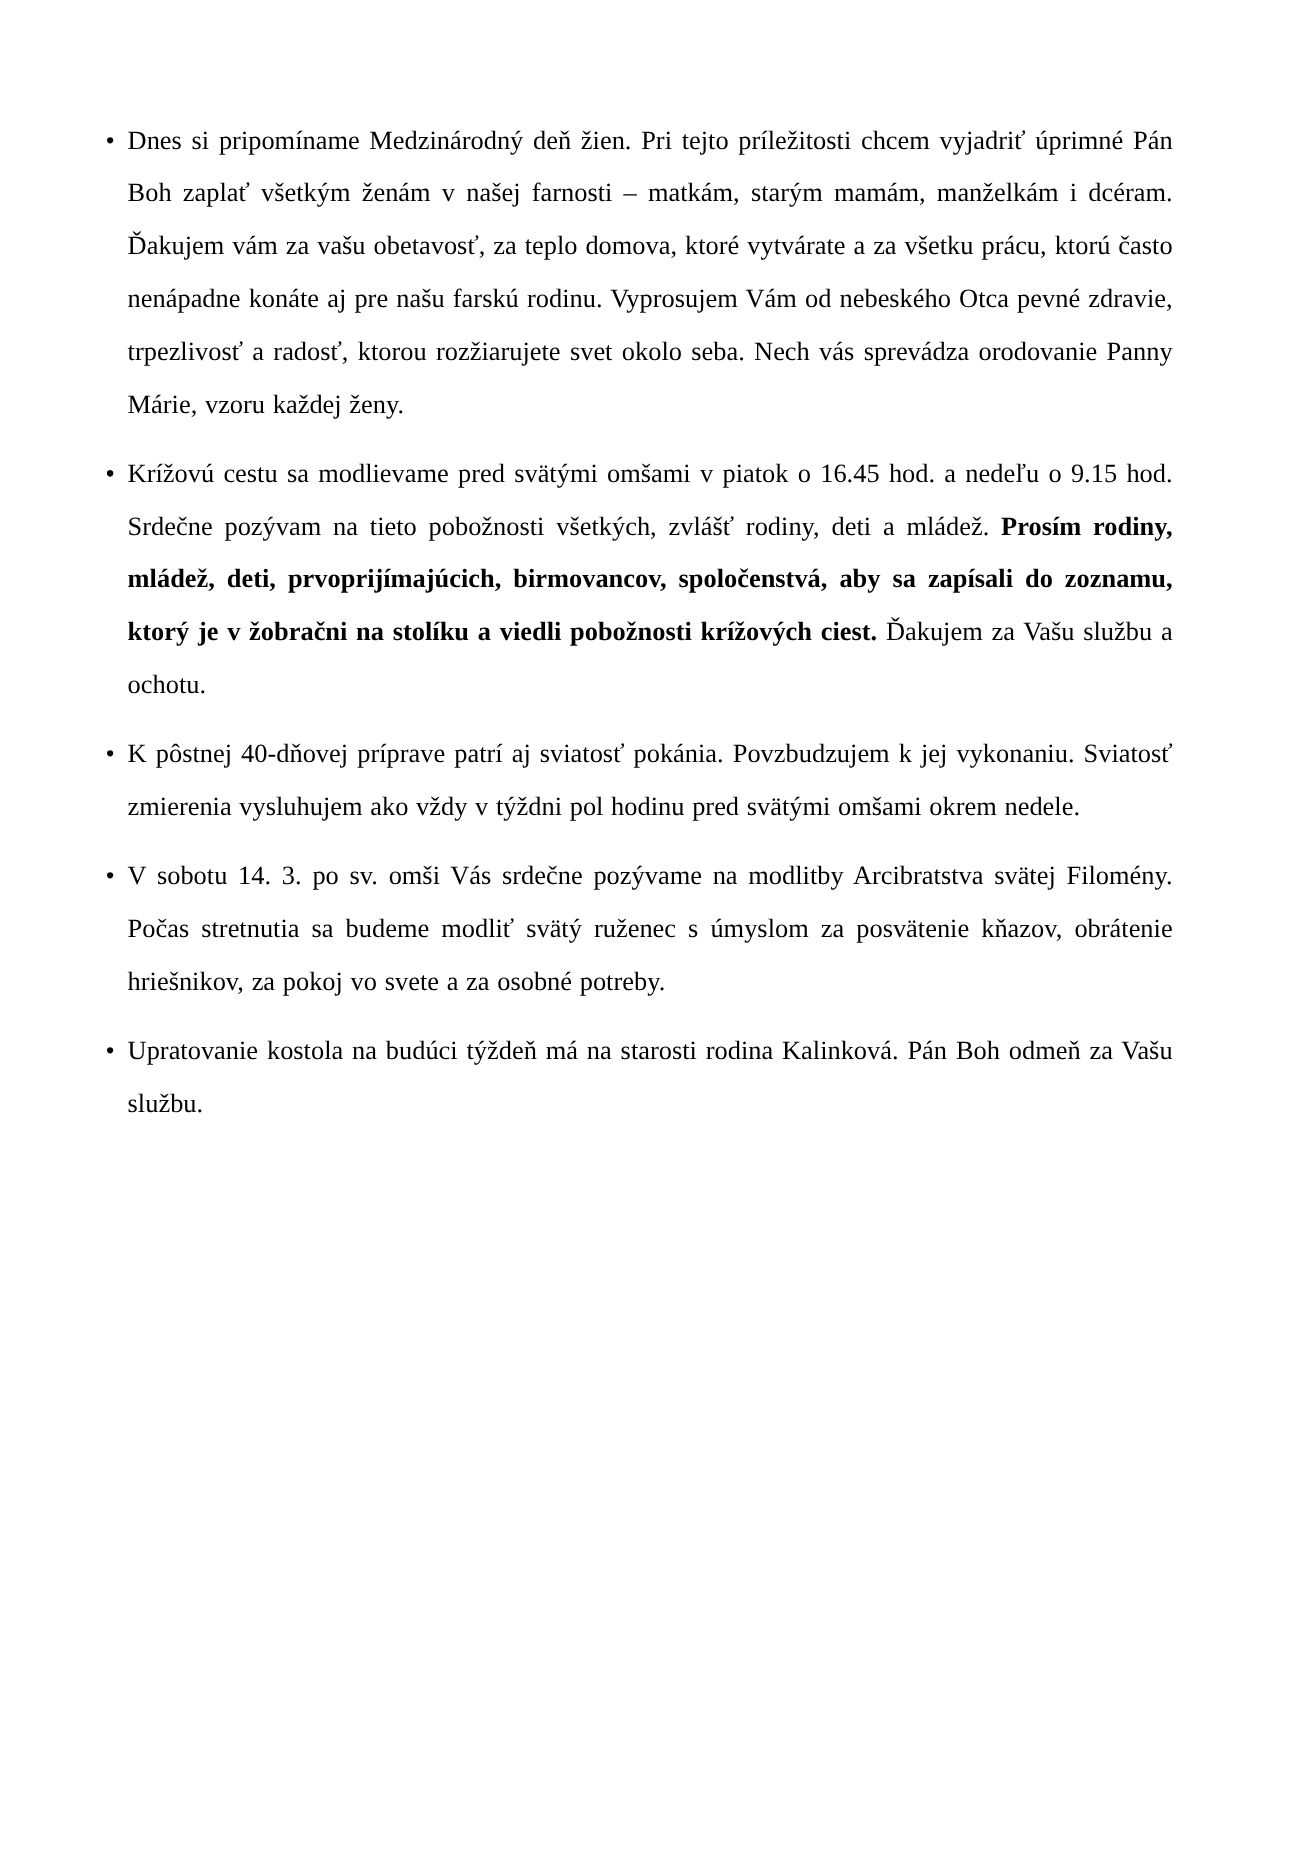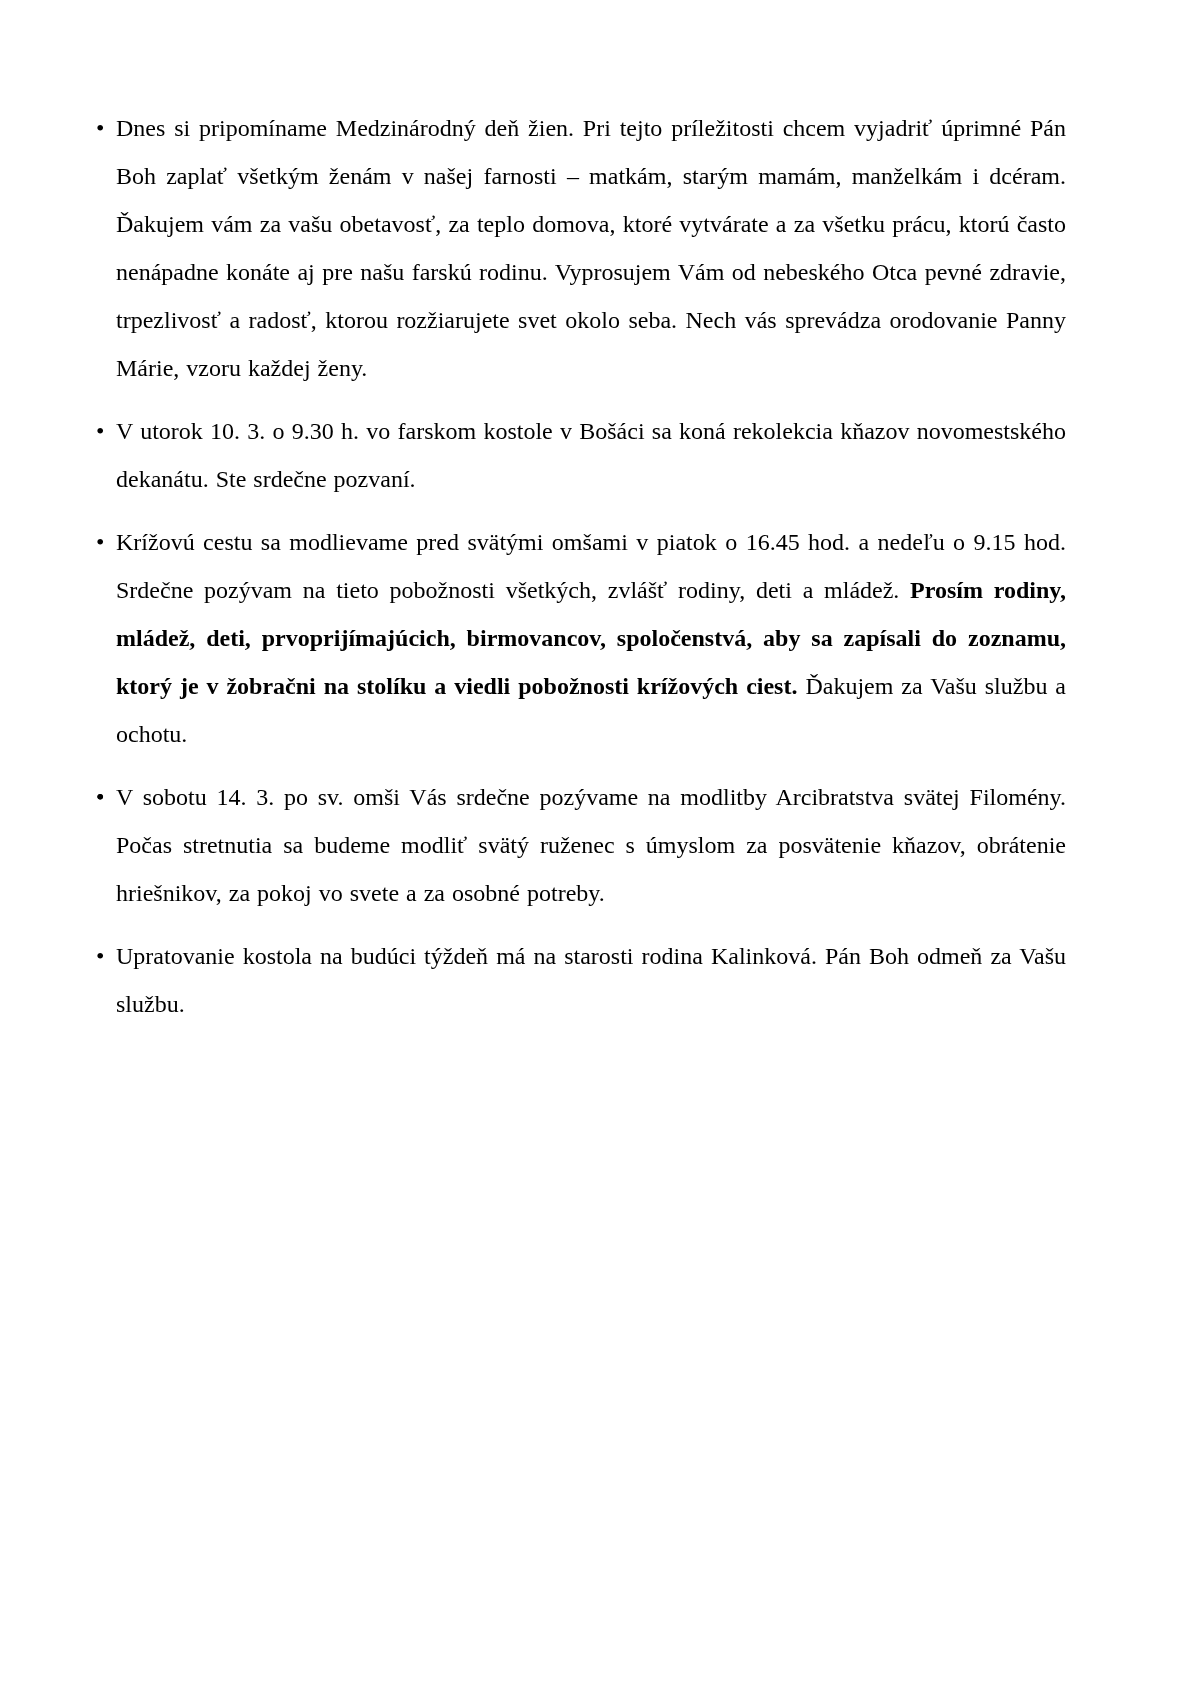--- a/index.html
+++ b/index.html
@@ -53,19 +53,19 @@
     .seg.bold {
       font-weight: bold;
     }
   </style>
 </head>
 <body>
 
 <div class="page">
   <ul class="bulletin-list" id="bulletin-list">
       <li class="bulletin-item"><span class="bullet">•</span><span class="seg">Dnes si pripomíname Medzinárodný deň žien. Pri tejto príležitosti chcem vyjadriť úprimné Pán Boh zaplať všetkým ženám v našej farnosti – matkám, starým mamám, manželkám i dcéram. Ďakujem vám za vašu obetavosť, za teplo domova, ktoré vytvárate a za všetku prácu, ktorú často nenápadne konáte aj pre našu farskú rodinu. Vyprosujem Vám od nebeského Otca pevné zdravie, trpezlivosť a radosť, ktorou rozžiarujete svet okolo seba. Nech vás sprevádza orodovanie Panny Márie, vzoru každej ženy.</span></li>
-      <li class="bulletin-item"><span class="bullet">•</span><span class="seg">V utorok 10. 3. o 9.30 h. vo farskom kostole v Bošáci sa koná rekolekcia kňazov novomestského dekanátu. Ste srdečne pozvaní.</span></li>
+      <li class="bulletin-item"><span class="bullet">•</span></li>
       <li class="bulletin-item"><span class="bullet">•</span><span class="seg">Krížovú cestu sa modlievame pred svätými omšami v piatok o 16.45 hod. a nedeľu o 9.15 hod. Srdečne pozývam na tieto pobožnosti všetkých, zvlášť rodiny, deti a mládež. </span><span class="seg bold">Prosím rodiny, mládež, deti, prvoprijímajúcich, birmovancov, spoločenstvá, aby sa zapísali do zoznamu, ktorý je v žobračni na stolíku a viedli pobožnosti krížových ciest.</span><span class="seg"> Ďakujem za Vašu službu a ochotu.</span></li>
-      <li class="bulletin-item"><span class="bullet">•</span></li>
+      <li class="bulletin-item"><span class="bullet">•</span><span class="seg">K pôstnej 40-dňovej príprave patrí aj sviatosť pokánia. Povzbudzujem k jej vykonaniu. Sviatosť zmierenia vysluhujem ako vždy v týždni pol hodinu pred svätými omšami okrem nedele.</span></li>
       <li class="bulletin-item"><span class="bullet">•</span><span class="seg">V sobotu 14. 3. po sv. omši Vás srdečne pozývame na modlitby Arcibratstva svätej Filomény. Počas stretnutia sa budeme modliť svätý ruženec s úmyslom za posvätenie kňazov, obrátenie hriešnikov, za pokoj vo svete a za osobné potreby.</span></li>
       <li class="bulletin-item"><span class="bullet">•</span><span class="seg">Upratovanie kostola na budúci týždeň má na starosti rodina Kalinková. Pán Boh odmeň za Vašu službu.</span></li>
     </ul>
 </div>
 
 </body></html>

